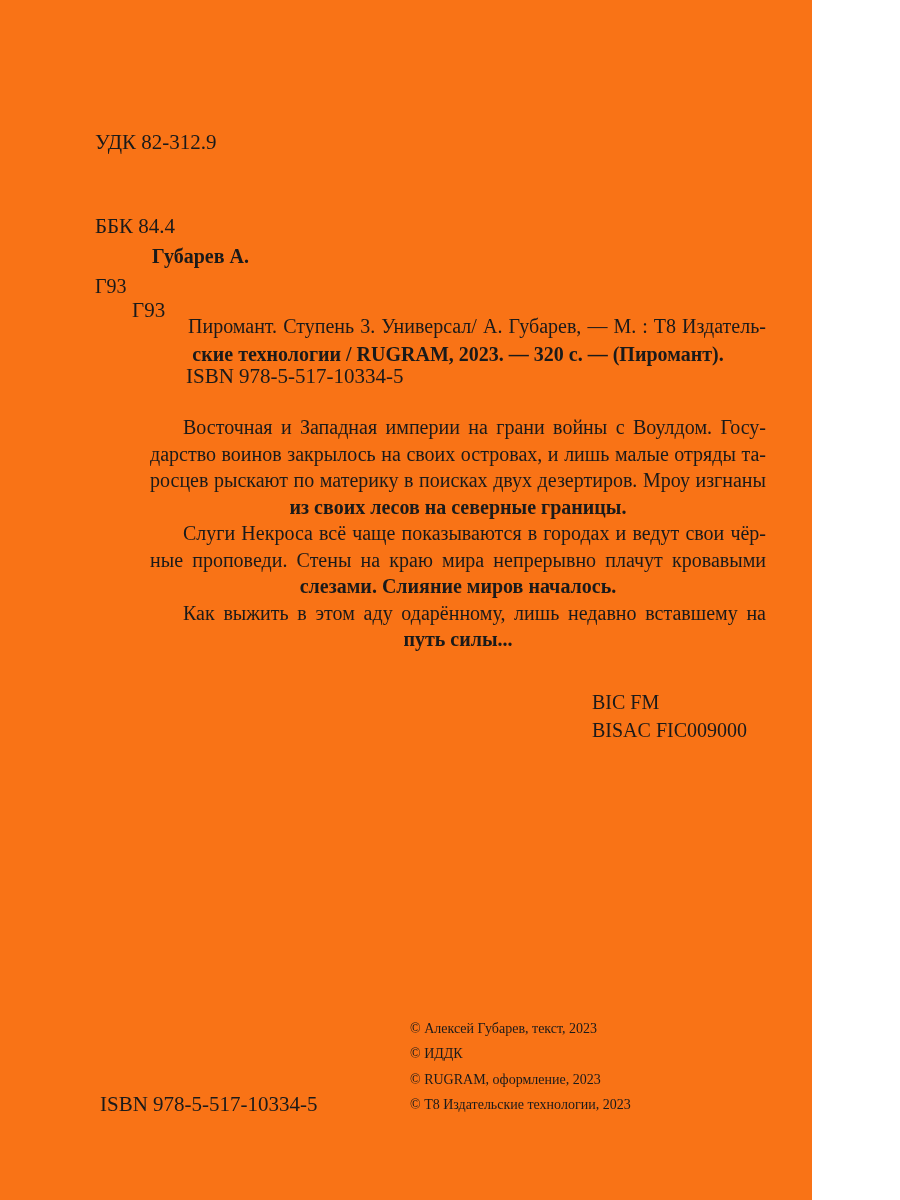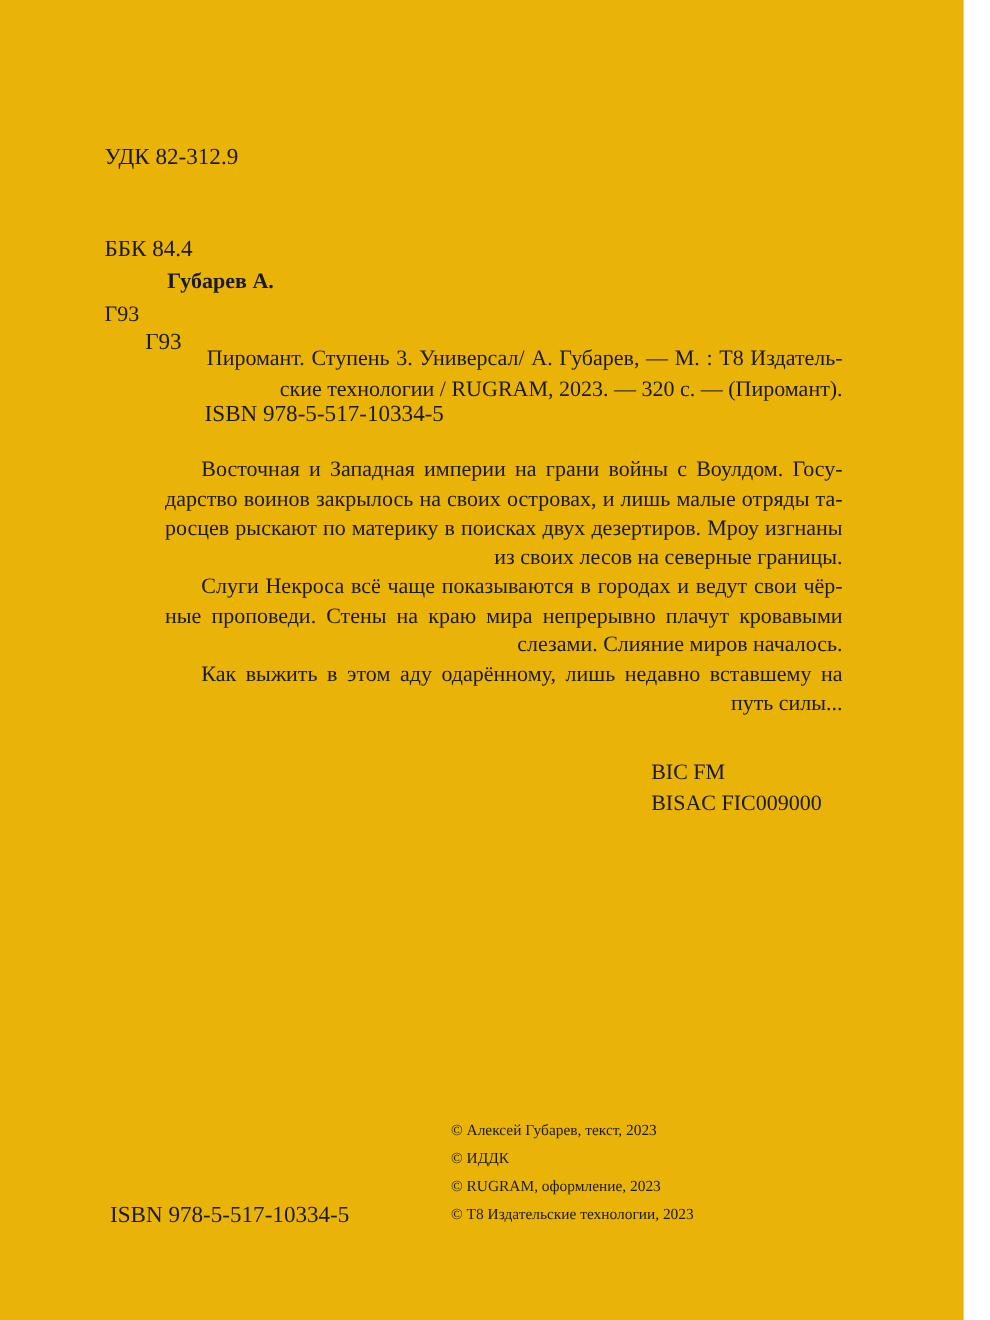--- a/index.html
+++ b/index.html
@@ -1,21 +1,21 @@
 <!DOCTYPE html>
 <html><head>
 <meta charset="utf-8">
 <style>
   * { margin: 0; padding: 0; box-sizing: border-box; }
   html, body { background: #ffffff; }
   .page {
     position: relative;
-    width: 876px;
+    width: 812px;
     height: 1200px;
-    background: #eab308;
+    background: #f97316;
     font-family: "Liberation Serif", "DejaVu Serif", serif;
     color: #1a1a1a;
     overflow: hidden;
   }
   .abs { position: absolute; }
 
   .meta-block {
     left: 95px; top: 72px;
     font-size: 21px; line-height: 28px;
     white-space: pre;
@@ -35,21 +35,21 @@
   .margin-code {
     left: 95px; top: 272px;
     font-size: 20px; line-height: 28px;
   }
   .jline {
     text-align: justify;
     text-align-last: justify;
     white-space: normal;
   }
   .jline.first { text-indent: 38px; }
-  .plainline { text-align: right; }
+  .plainline { text-align: center; font-weight: bold; }
 
   .isbn-top {
     left: 186px; top: 364px;
     font-size: 21px;
   }
 
   .annotation {
     left: 150px; top: 414px;
     width: 616px;
     font-size: 20px; line-height: 26.5px;

